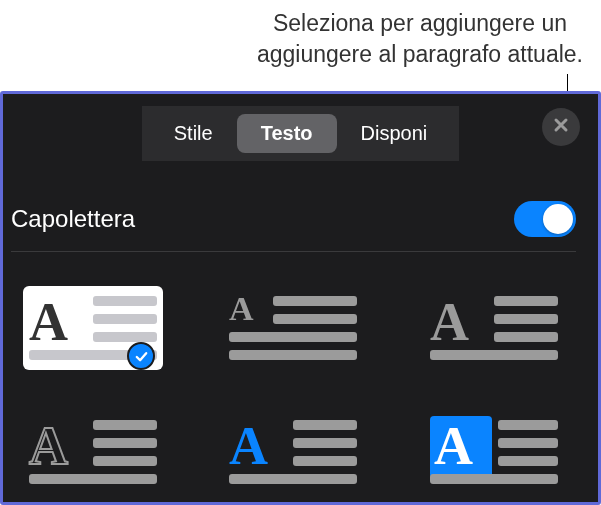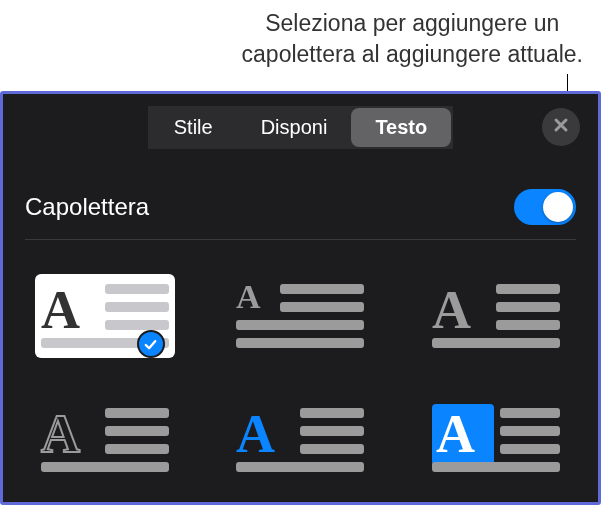--- a/index.html
+++ b/index.html
@@ -46,21 +46,21 @@
       display: flex;
       align-items: center;
       padding: 12px 16px 8px 16px;
       gap: 0;
       position: relative;
     }
     .tabs {
       display: flex;
       background: #2c2c2e;
       border-radius: 0;
-      padding: 2px;
+      padding: 8px;
       margin: 0 auto;
     }
     .tab {
       padding: 8px 24px;
       color: #fff;
       font-size: 20px;
       border-radius: 8px;
       cursor: pointer;
     }
     .tab.active {
@@ -78,21 +78,21 @@
       display: flex;
       align-items: center;
       justify-content: center;
       cursor: pointer;
     }
     .close-btn svg {
       width: 18px;
       height: 18px;
     }
     .section {
-      padding: 20px 22px 0 22px;
+      padding: 20px 22px 0 8px;
     }
     .row {
       display: flex;
       align-items: center;
       justify-content: space-between;
       padding: 12px 0 14px 0;
       border-bottom: 1px solid #3a3a3c;
     }
     .row-label {
       color: #fff;
@@ -146,30 +146,30 @@
     .check-badge svg {
       width: 15px;
       height: 15px;
     }
   </style>
 </head>
 <body>
 
 <div class="callout-text">
   <span>Seleziona per aggiungere un</span><br>
-  <span>capolettera al aggiungere attuale.</span>
+  <span>aggiungere al paragrafo attuale.</span>
 </div>
 <div class="callout-line"></div>
 
 <div class="panel">
   <div class="tab-bar">
     <div class="tabs">
       <div class="tab">Stile</div>
+      <div class="tab active">Testo</div>
       <div class="tab">Disponi</div>
-      <div class="tab active">Testo</div>
     </div>
     <div class="close-btn">
       <span>
         <svg viewBox="0 0 18 18">
             <path d="M4 4 L14 14 M14 4 L4 14" stroke="#9b9b9b" stroke-width="3" stroke-linecap="round" fill="none"></path>
           </svg>
       </span>
     </div>
   </div>
 

